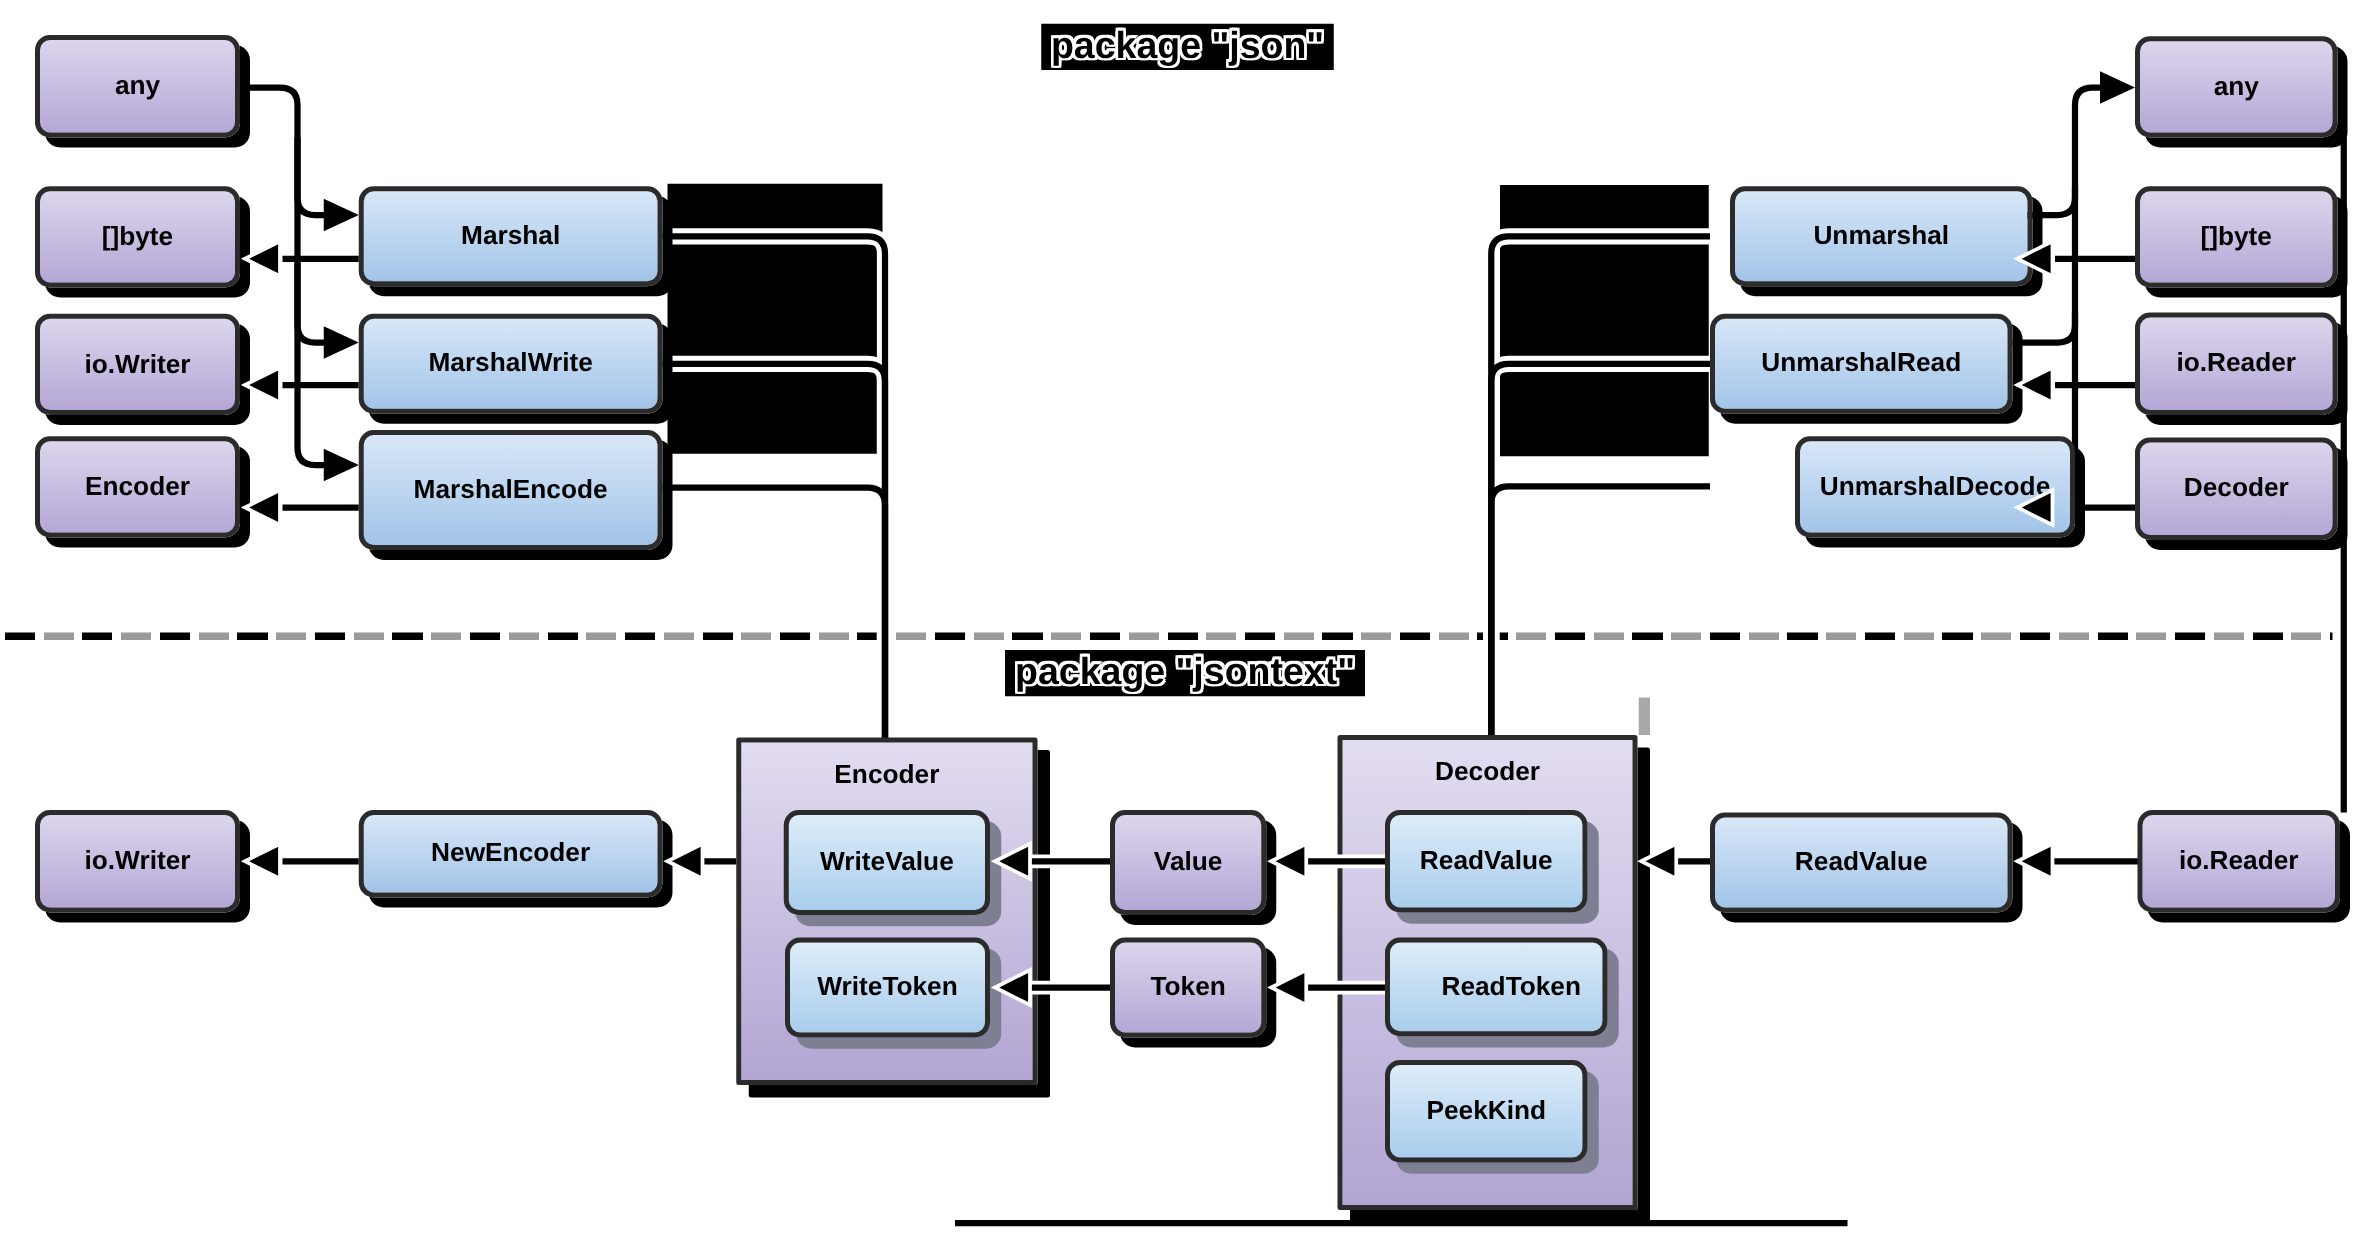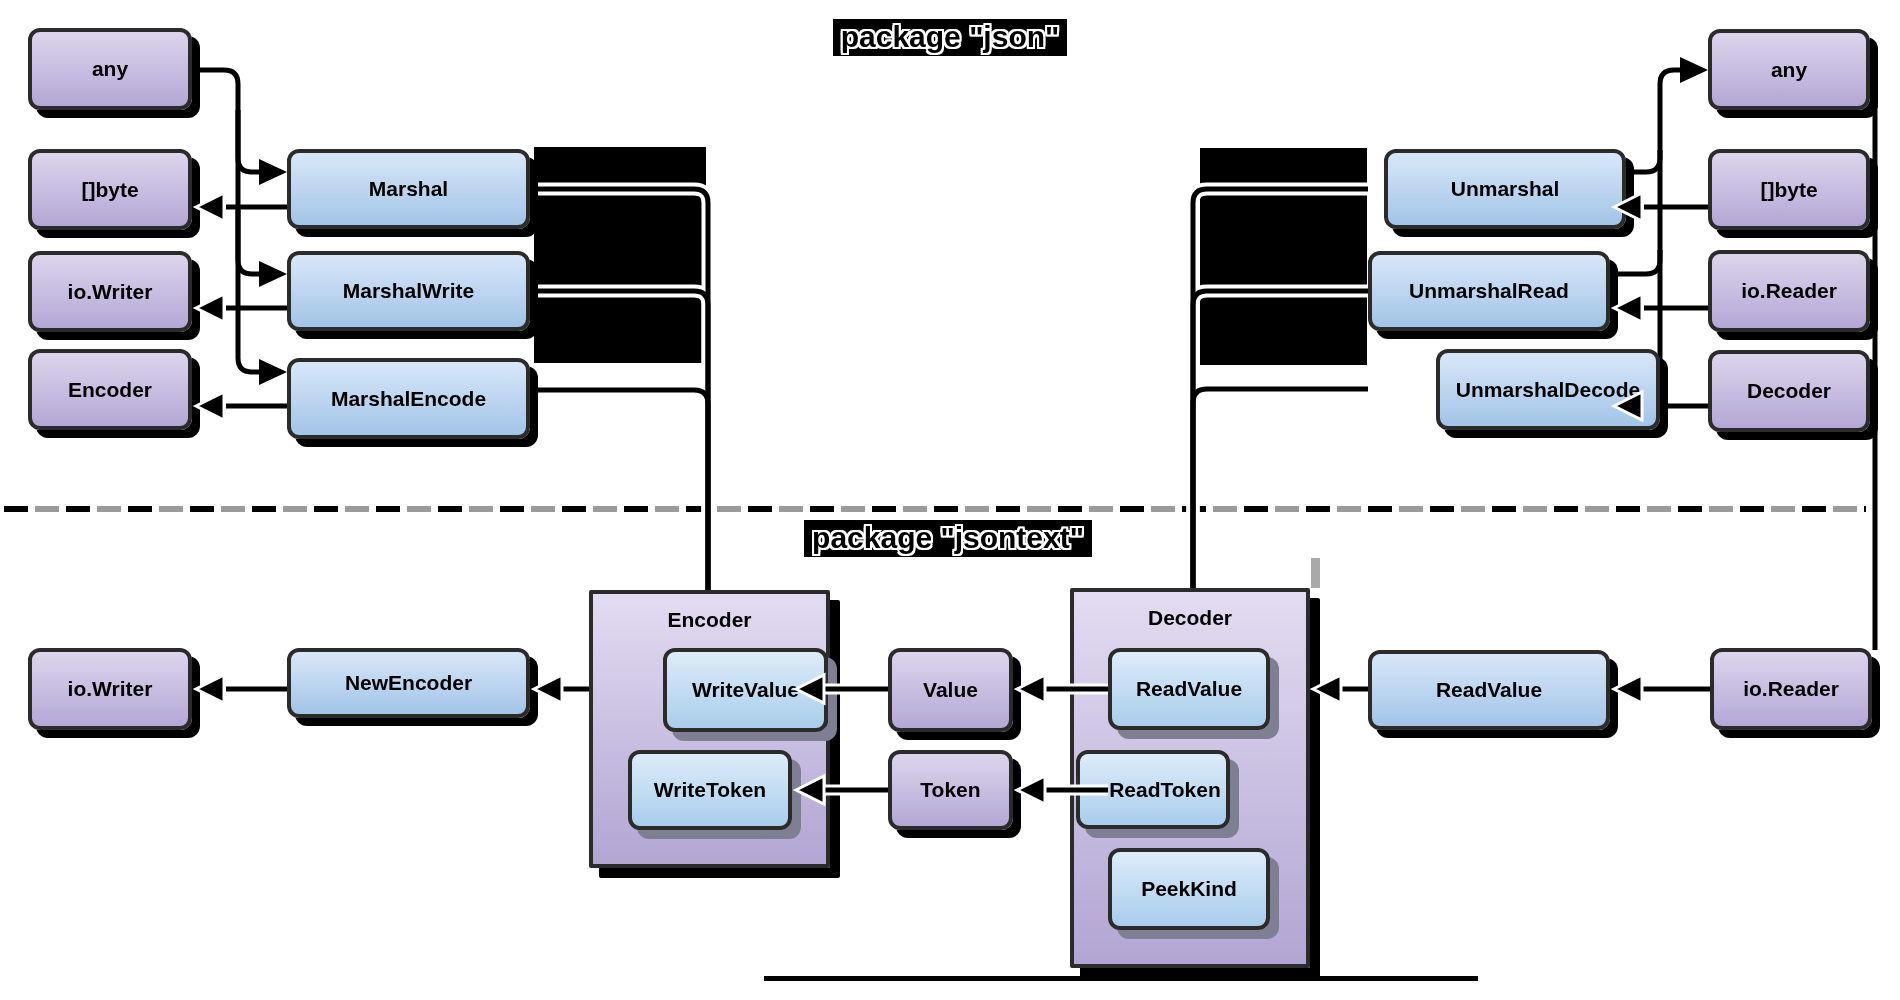--- a/index.html
+++ b/index.html
@@ -105,42 +105,42 @@
     <span>package "jsontext"</span>
   </div>
 
   <div class="node purple" style="left:28px; top:28px; width:164px; height:82px;">any</div>
   <div class="node purple" style="left:28px; top:149px; width:164px; height:81px;">[]byte</div>
   <div class="node purple" style="left:28px; top:251px; width:164px; height:81px;">io.Writer</div>
   <div class="node purple" style="left:28px; top:349px; width:164px; height:81px;">Encoder</div>
 
   <div class="node blue" style="left:287px; top:149px; width:243px; height:80px;">Marshal</div>
   <div class="node blue" style="left:287px; top:251px; width:243px; height:80px;">MarshalWrite</div>
-  <div class="node blue" style="left:287px; top:358px; width:243px; height:81px;text-align:center;">MarshalEncode</div>
+  <div class="node blue" style="left:287px; top:344px; width:243px; height:96px;text-align:center;">MarshalEncode</div>
 
   <div class="node blue" style="left:1368px; top:149px; width:242px; height:80px;margin-left:16px;">Unmarshal</div>
   <div class="node blue" style="left:1368px; top:251px; width:242px; height:80px;">UnmarshalRead</div>
   <div class="node blue" style="left:1436px; top:349px; width:224px; height:81px;">UnmarshalDecode</div>
 
   <div class="node purple" style="left:1708px; top:29px; width:162px; height:81px;">any</div>
   <div class="node purple" style="left:1708px; top:149px; width:162px; height:81px;">[]byte</div>
   <div class="node purple" style="left:1708px; top:250px; width:162px; height:82px;">io.Reader</div>
   <div class="node purple" style="left:1708px; top:350px; width:162px; height:82px;">Decoder</div>
 
   <div class="container" style="left:589px; top:590px; width:241px; height:278px;">
     <div class="container-label">Encoder</div>
   </div>
-  <div class="node innerblue" style="left:663px; top:648px; width:165px; height:84px;">WriteValue</div>
+  <div class="node innerblue" style="left:627px; top:648px; width:165px; height:84px;">WriteValue</div>
   <div class="node innerblue" style="left:628px; top:750px; width:164px; height:80px;">WriteToken</div>
 
   <div class="container" style="left:1070px; top:588px; width:240px; height:380px;">
     <div class="container-label">Decoder</div>
   </div>
   <div class="node innerblue" style="left:1108px; top:648px; width:162px; height:82px;">ReadValue</div>
-  <div class="node innerblue" style="left:1076px; top:750px; width:154px; height:79px;padding-left:24px;">ReadToken</div>
+  <div class="node innerblue" style="left:1108px; top:750px; width:178px; height:79px;padding-left:24px;">ReadToken</div>
   <div class="node innerblue" style="left:1108px; top:848px; width:162px; height:82px;">PeekKind</div>
 
   <div class="node purple" style="left:28px; top:648px; width:164px; height:82px;">io.Writer</div>
   <div class="node blue" style="left:287px; top:648px; width:243px; height:70px;">NewEncoder</div>
   <div class="node smallpurple" style="left:888px; top:648px; width:125px; height:84px;">Value</div>
   <div class="node smallpurple" style="left:888px; top:750px; width:125px; height:80px;">Token</div>
   <div class="node blue" style="left:1368px; top:650px; width:242px; height:80px;">ReadValue</div>
   <div class="node purple" style="left:1710px; top:648px; width:162px; height:82px;">io.Reader</div>
 
   <div class="artifact" style="left:1311px; top:558px; width:9px; height:30px;"></div>

